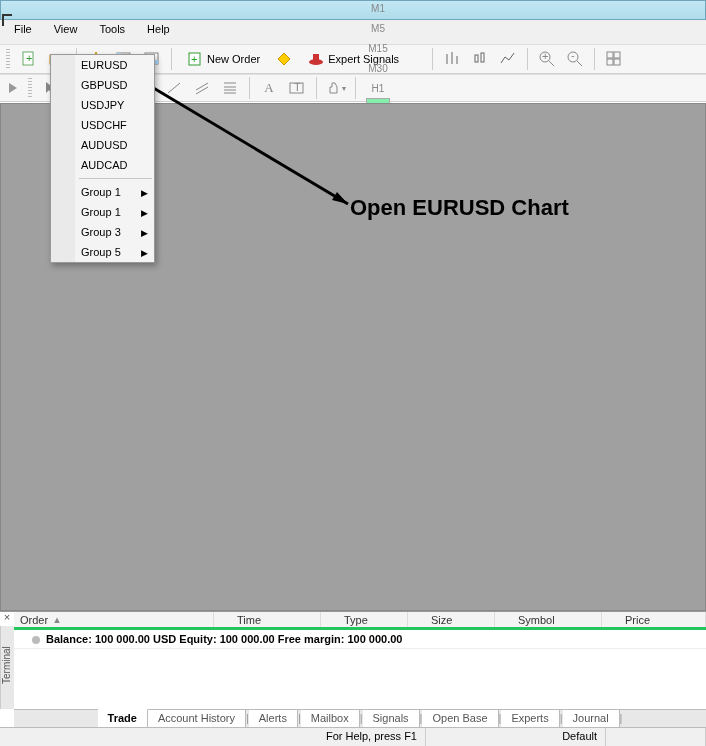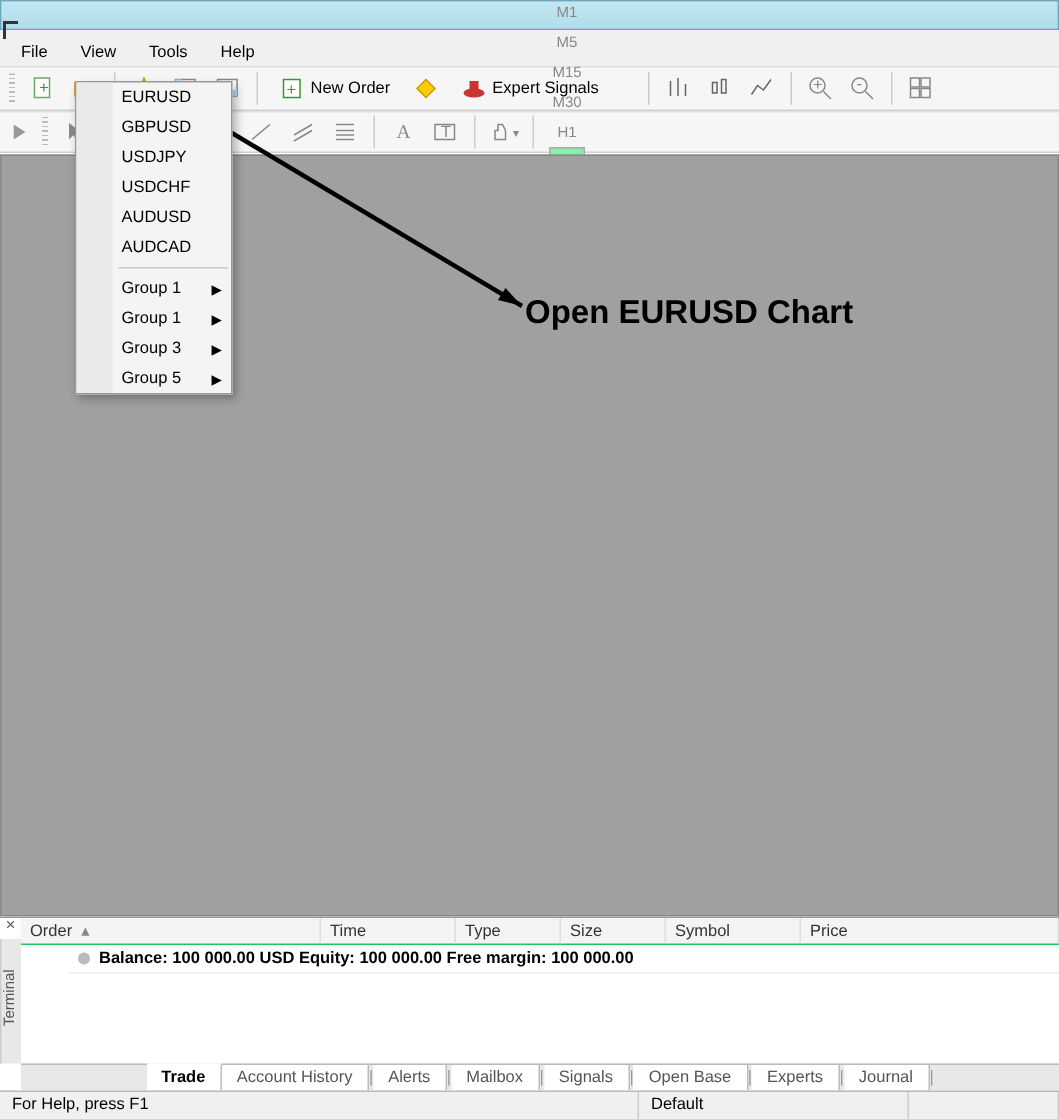--- a/index.html
+++ b/index.html
@@ -1,21 +1,21 @@
 <!DOCTYPE html>
 <html><head>
 <meta charset="utf-8">
 <style>
 * { box-sizing: border-box; margin: 0; padding: 0; font-family: Tahoma, Arial, sans-serif; font-size: 11px; }
 body { background: #fff; width: 706px; height: 746px; overflow: hidden; position: relative; }
 
 .titlebar { height: 20px; background: linear-gradient(#c3e7f4, #b0dcea); border: 1px solid #6fa6bb; }
 .titlebar .corner { position:absolute; left:2px; top:14px; width:10px; height:12px; border-left:2px solid #333; border-top:2px solid #333;}
 
-.menubar { height: 24px; background: #f0f0f0; display:flex; align-items:flex-end; padding: 0 4px; gap: 2px; }
+.menubar { height: 24px; background: #f0f0f0; display:flex; align-items:flex-start; padding: 0 4px; gap: 2px; }
 .menubar .item { padding: 3px 10px; cursor:default; }
 
 .toolbar { height: 30px; background: #f6f6f6; border-top:1px solid #e0e0e0; border-bottom:1px solid #d0d0d0; display:flex; align-items:center; padding: 0 6px; gap:6px; position:relative; }
 .toolbar .grip { width:4px; height:20px; background: repeating-linear-gradient(#bbb 0 1px, transparent 1px 3px); margin-right:2px;}
 .toolbar .tbtn { width:22px; height:22px; display:flex; align-items:center; justify-content:center; border:1px solid transparent; border-radius:2px;}
 .toolbar .sep { width:1px; height:22px; background:#ccc; margin:0 2px;}
 .toolbar .textbtn { display:flex; align-items:center; gap:4px; padding:2px 6px; border:1px solid transparent; border-radius:2px;}
 .tf-group { display:flex; gap:0; margin-left:2px;flex-direction:column;}
 .tf-btn { width:24px; height:20px; font-size:10px; color:#888; display:flex; align-items:center; justify-content:center; border:1px solid transparent;}
 .tf-btn.active { background:#86efac; border:1px solid #aaa; color:#666;}
@@ -31,32 +31,32 @@
 .dropdown .arrow { position:absolute; right:6px; top:6px; font-size:9px;}
 
 
 .annotation-label { position:absolute; left:350px; top:195px; font-weight:bold; font-size:22px; font-family:Arial; color:#000;}
 .annotation-line { position:absolute; left:0; top:0; pointer-events:none;}
 
 
 .terminal { position:absolute; left:0; right:0; bottom:19px; height:116px; background:#fff; border-top:1px solid #999;}
 .terminal .closebtn { position:absolute; left:2px; top:1px; font-size:11px; width:10px; height:10px; line-height:9px; text-align:center; color:#555;}
 .terminal .side-label { position:absolute; left:0; bottom:18px; top:14px; width:14px; background:#e8e8e8; writing-mode:vertical-rl; transform:rotate(180deg); font-size:10px; text-align:center; padding-top:4px; color:#555; border-right:1px solid #ccc;}
-.terminal .headers { position:absolute; left:14px; right:0; top:0; height:18px; background:#f4f4f4; border-bottom:1px solid #22c55e; display:flex;}
+.terminal .headers { position:absolute; left:14px; right:0; top:0; height:18px; background:#f4f4f4; border-bottom:3px solid #22c55e; display:flex;gap:17px;}
 .terminal .hcell { border-right:1px solid #ddd; padding:2px 6px; font-size:11px; color:#333; display:flex; align-items:center;}
 .terminal .body { position:absolute; left:14px; right:0; top:18px; bottom:18px; background:#fff;}
-.terminal .row { padding:3px 6px; font-size:11px; border-bottom:1px solid #eee;margin-left:32px;}
+.terminal .row { padding:3px 18px; font-size:11px; border-bottom:1px solid #eee;}
 .terminal .row .dot{ display:inline-block; width:8px; height:8px; border-radius:50%; background:#bbb; margin-right:6px; vertical-align:middle;}
 .terminal .tabs { position:absolute; left:14px; right:0; bottom:0; height:18px; background:#e8e8e8; display:flex; border-top:1px solid #bbb;justify-content:center;}
 .terminal .tab { padding:2px 10px; font-size:11px; color:#555; border-right:1px solid #bbb; background:#ffffff;}
 .terminal .tab.active { background:#fff; font-weight:bold; color:#000; border-top:1px solid #fff; margin-top:-1px;}
 .terminal .tabsep { color:#999; padding:2px 0;}
 
 
-.statusbar { position:absolute; left:0; right:0; bottom:0; height:19px; background:#f0f0f0; border-top:1px solid #bbb; display:flex;}
+.statusbar { position:absolute; left:0; right:0; bottom:0; height:19px; background:#f0f0f0; border-top:1px solid #bbb; display:flex;text-align:right;}
 .statusbar .cell { padding:2px 8px; border-right:1px solid #ccc; font-size:11px;}
 .statusbar .grow { flex:1;}
 
 svg.icon{width:16px;height:16px;}
 </style>
 </head>
 <body>
 
 <div class="titlebar">
   <div class="corner"></div>

